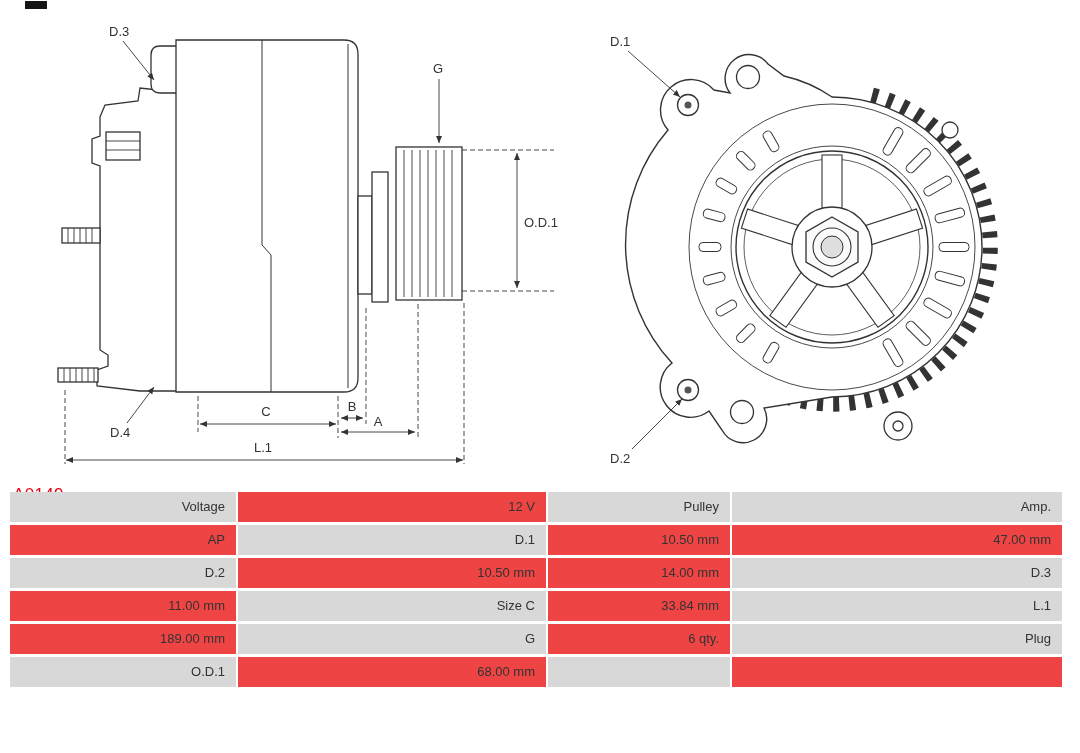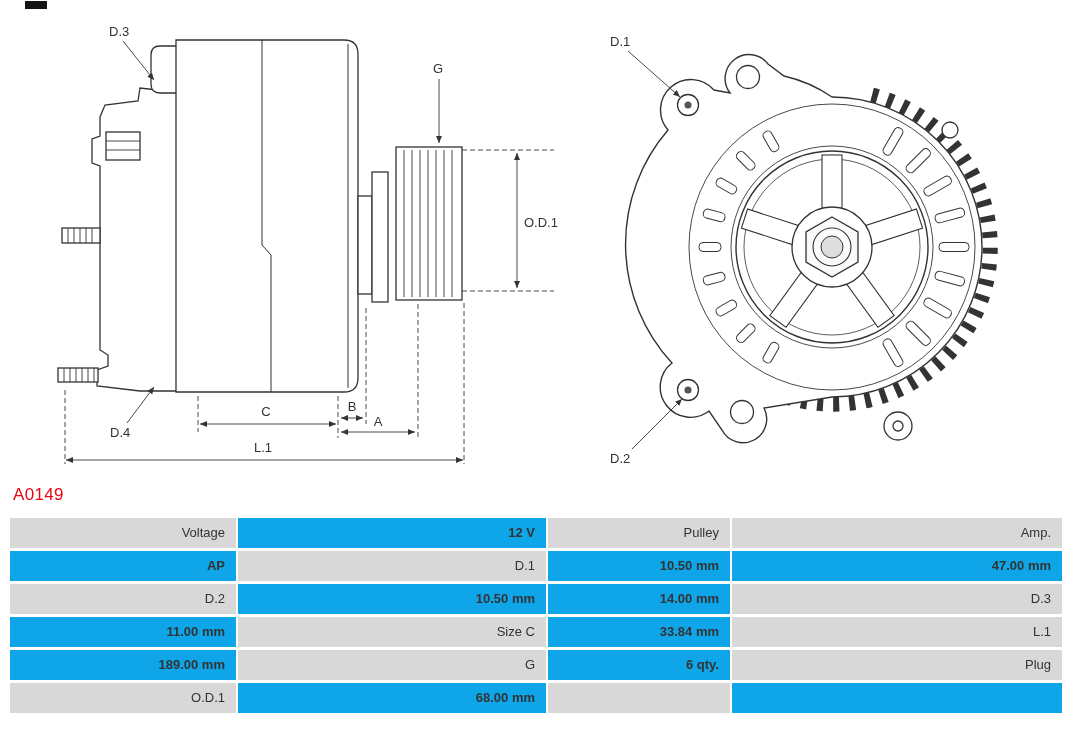--- a/index.html
+++ b/index.html
@@ -8,31 +8,31 @@
     font-family:"Liberation Sans", sans-serif;color:#333;
   }
   .corner-mark{position:absolute;left:25px;top:1px;width:22px;height:8px;background:#141414;}
   .drawing-area{position:absolute;left:0;top:0;width:1080px;height:480px;}
   svg text{font-family:"Liberation Sans",sans-serif;font-size:13px;fill:#333;}
   .part-number{
     position:absolute;left:13px;top:485px;
     font-size:17px;color:#e30613;letter-spacing:.3px;
   }
   .spec-table{
-    position:absolute;left:10px;top:518px;width:1050px;
+    position:absolute;left:10px;top:492px;width:1050px;
     display:grid;grid-template-columns:226px 308px 182px 330px;
     column-gap:2px;row-gap:3px;
   }
   .cell{
     height:30px;line-height:30px;font-size:13px;color:#333;
     text-align:right;padding-right:11px;box-sizing:border-box;
     white-space:nowrap;overflow:hidden;
   }
   .cell.label{background:#d8d8d8;}
-  .cell.value{background:#0ea5e9;font-weight:bold;}
+  .cell.value{background:#ef4444;}
 </style>
 </head>
 <body>
 
 <div class="corner-mark"></div>
 
 <div class="drawing-area">
 <svg width="1080" height="480" viewBox="0 0 1080 480">
   <defs>
     <marker id="ah" markerWidth="9" markerHeight="8" refX="7" refY="3" orient="auto-start-reverse" markerUnits="userSpaceOnUse">

